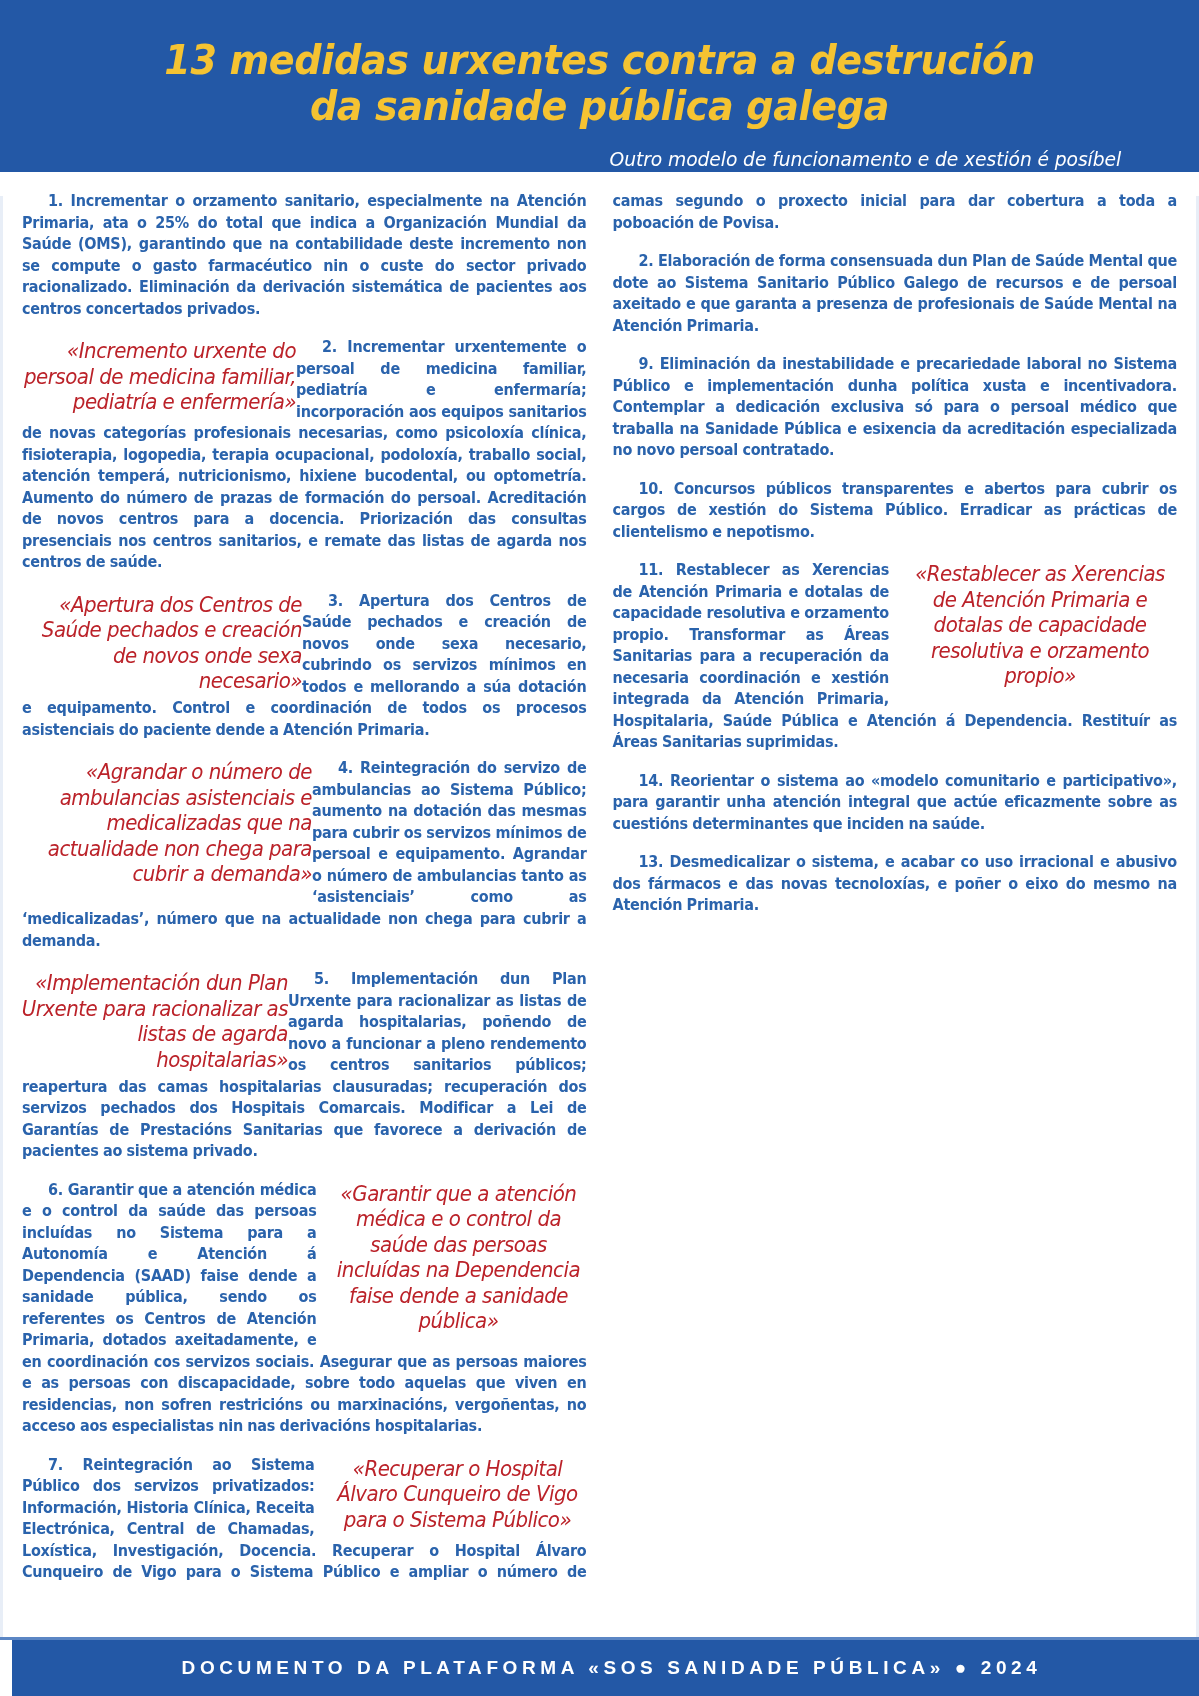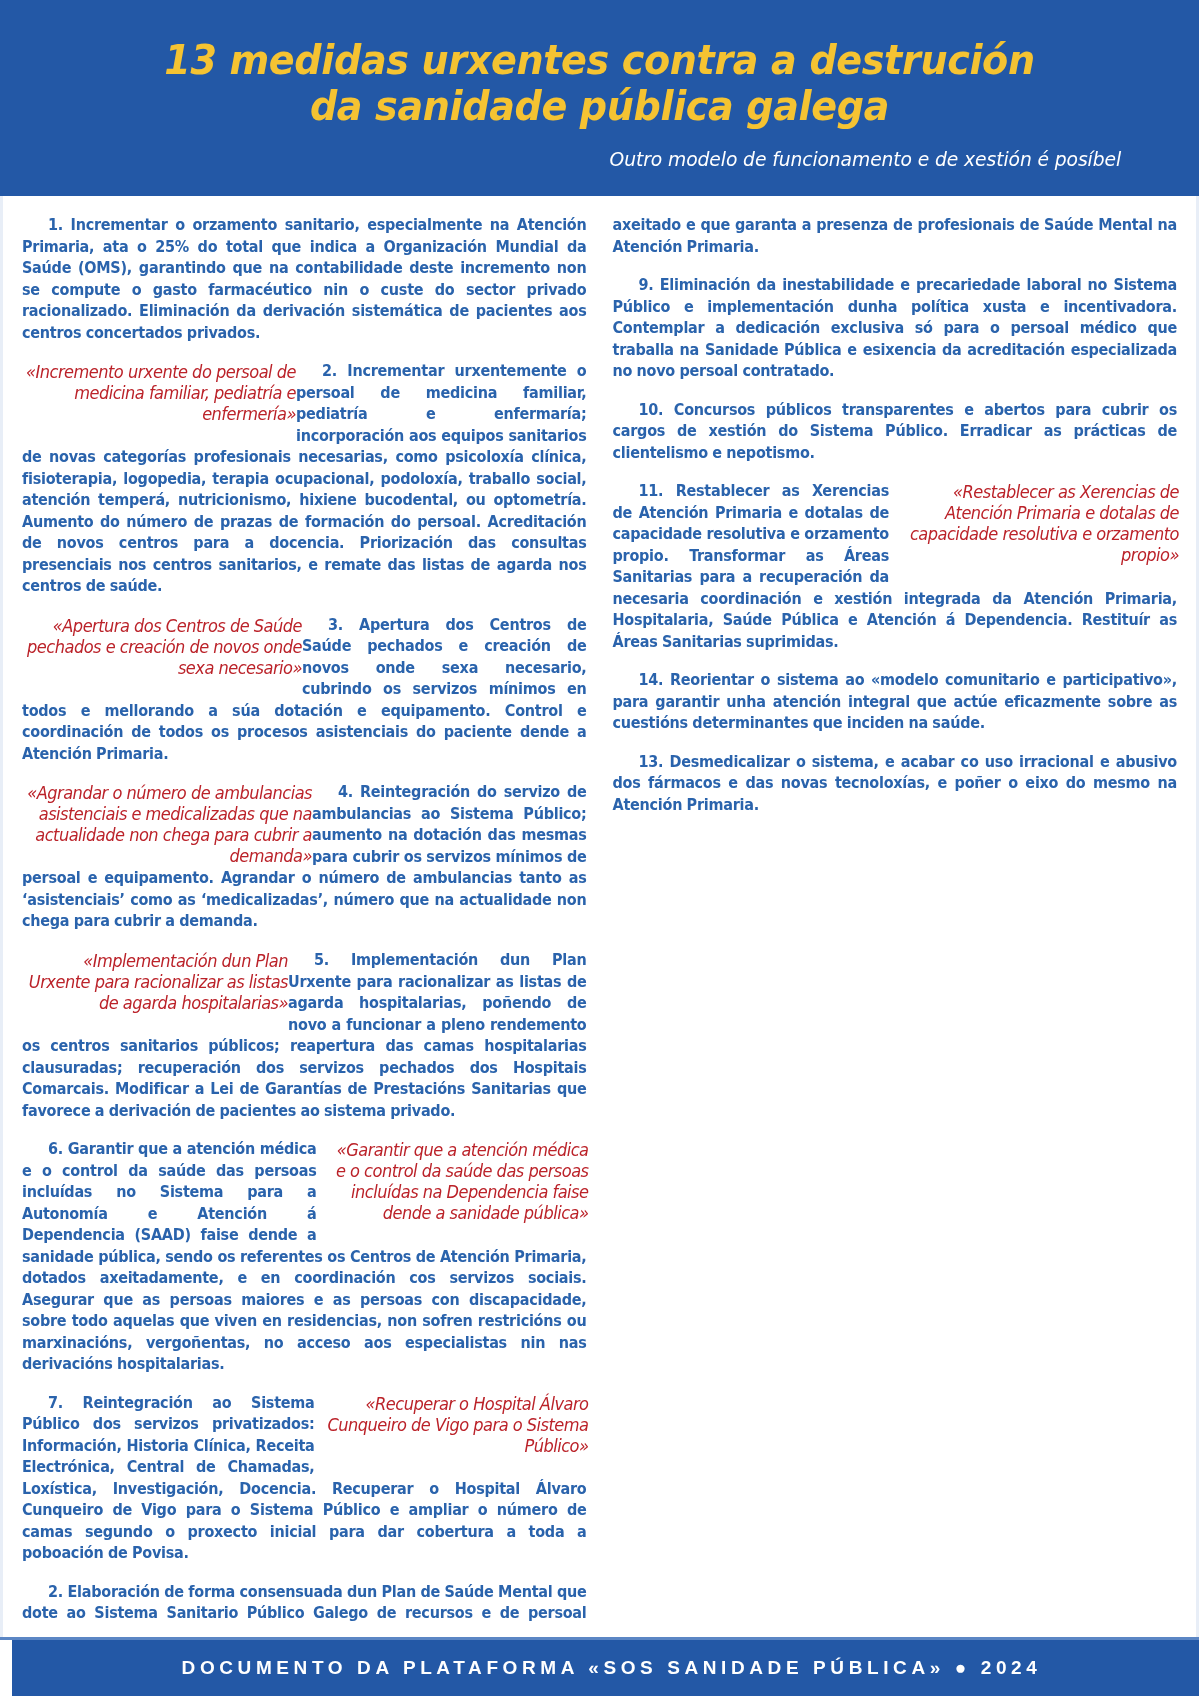--- a/index.html
+++ b/index.html
@@ -12,21 +12,21 @@
     height: 1696px;
     background: #ffffff;
     font-family: "Liberation Sans", sans-serif;
     overflow: hidden;
     position: relative;
   }
 
   
   .header {
     background: #2358a6;
-    height: 196px;
+    height: 172px;
     box-sizing: border-box;
     padding: 38px 60px 0 60px;
     position: relative;
   }
   .header-title {
     color: #f5c332;
     font-family: "DejaVu Sans", sans-serif;
     font-weight: bold;
     font-style: italic;
     font-size: 41px;
@@ -76,34 +76,34 @@
     hyphens: auto;
     -webkit-hyphens: auto;
     word-spacing: -0.3px;
   }
 
   
   .quote {
     color: #bb2229;
     font-family: "DejaVu Sans Condensed", "Liberation Sans Narrow", "Liberation Sans", sans-serif;
     font-style: italic;
-    font-size: 18px;
+    font-size: 22px;
     line-height: 1.16;
     letter-spacing: -0.5px;
     margin: 0;
   }
   .quote-left {
     float: left;
     text-align: right;
     shape-outside: content-box;
     margin: 2px 12px 4px -2px;
   }
   .quote-right {
     float: right;
-    text-align: right;
+    text-align: center;
     margin: 2px -2px 4px 12px;
   }
 
   
   .q-w1 { width: 276px; }
   .q-w2 { width: 282px; }
   .q-w3 { width: 292px; }
   .q-w4 { width: 268px; }
   .q-w5 { width: 260px; }
   .q-w6 { width: 262px; }

